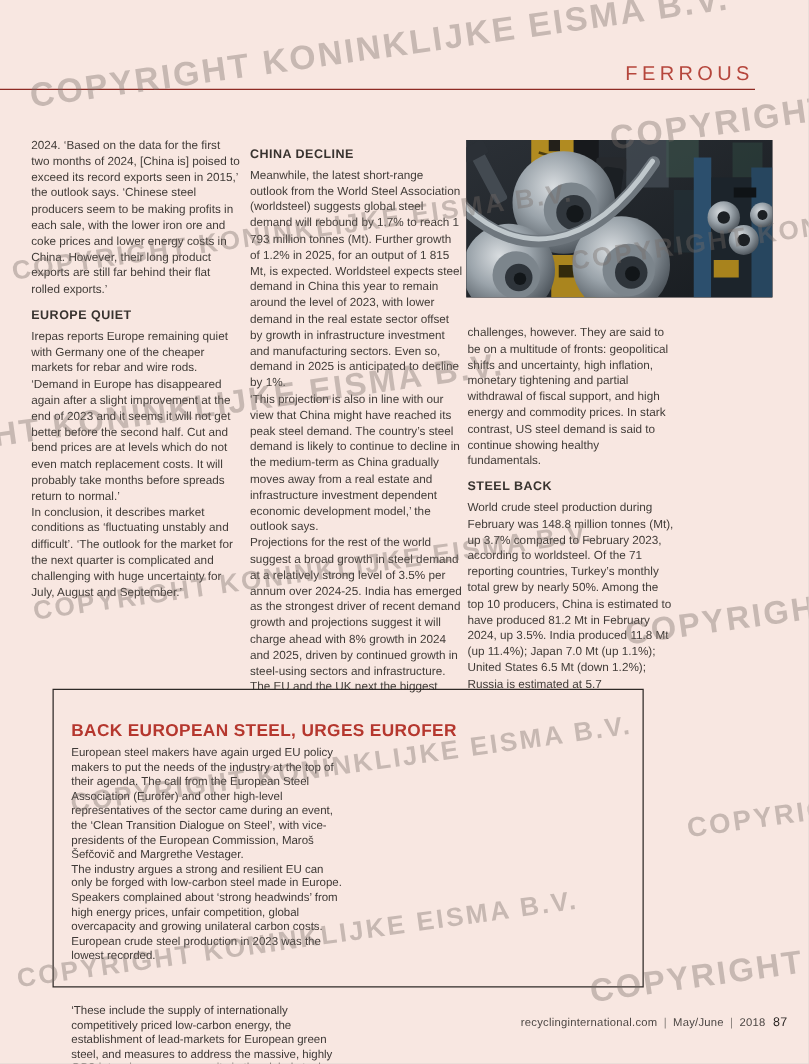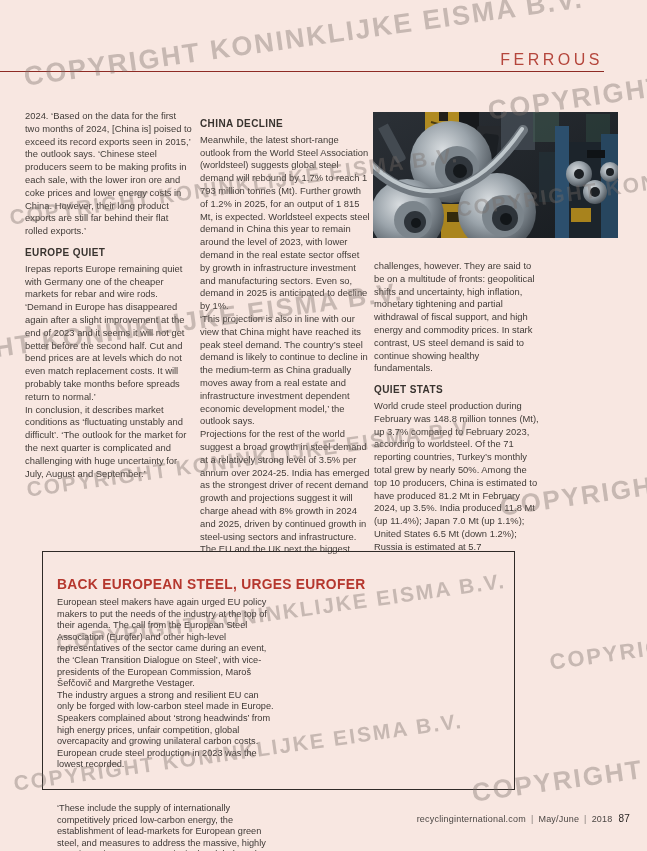--- a/index.html
+++ b/index.html
@@ -167,21 +167,21 @@
   <div class="col" id="col2">
     <h3 class="first">CHINA DECLINE</h3>
     <p>Meanwhile, the latest short-range outlook from the World Steel Association (worldsteel) suggests global steel demand will rebound by 1.7% to reach 1 793 million tonnes (Mt). Further growth of 1.2% in 2025, for an output of 1 815 Mt, is expected. Worldsteel expects steel demand in China this year to remain around the level of 2023, with lower demand in the real estate sector offset by growth in infrastructure investment and manufacturing sectors. Even so, demand in 2025 is anticipated to decline by 1%.</p>
     <p>‘This projection is also in line with our view that China might have reached its peak steel demand. The country’s steel demand is likely to continue to decline in the medium-term as China gradually moves away from a real estate and infrastructure investment dependent economic development model,’ the outlook says.</p>
     <p>Projections for the rest of the world suggest a broad growth in steel demand at a relatively strong level of 3.5% per annum over 2024-25. India has emerged as the strongest driver of recent demand growth and projections suggest it will charge ahead with 8% growth in 2024 and 2025, driven by continued growth in steel-using sectors and infrastructure.</p>
     <p>The EU and the UK next the biggest</p>
   </div>
 
   <div class="col" id="col3">
     <p>challenges, however. They are said to be on a multitude of fronts: geopolitical shifts and uncertainty, high inflation, monetary tightening and partial withdrawal of fiscal support, and high energy and commodity prices. In stark contrast, US steel demand is said to continue showing healthy fundamentals.</p>
-    <h3>QUIET STATS</h3>
+    <h3>STEEL BACK</h3>
     <p>World crude steel production during February was 148.8 million tonnes (Mt), up 3.7% compared to February 2023, according to worldsteel. Of the 71 reporting countries, Turkey’s monthly total grew by nearly 50%. Among the top 10 producers, China is estimated to have produced 81.2 Mt in February 2024, up 3.5%. India produced 11.8 Mt (up 11.4%); Japan 7.0 Mt (up 1.1%); United States 6.5 Mt (down 1.2%); Russia is estimated at 5.7</p>
   </div>
 
   <div class="sidebar-box">
     <h2>BACK EUROPEAN STEEL, URGES EUROFER</h2>
     <div class="box-cols">
       <div class="box-col">
         <p>European steel makers have again urged EU policy makers to put the needs of the industry at the top of their agenda. The call from the European Steel Association (Eurofer) and other high-level representatives of the sector came during an event, the ‘Clean Transition Dialogue on Steel’, with vice-presidents of the European Commission, Maroš Šefčovič and Margrethe Vestager.</p>
         <p>The industry argues a strong and resilient EU can only be forged with low-carbon steel made in Europe. Speakers complained about ‘strong headwinds’ from high energy prices, unfair competition, global overcapacity and growing unilateral carbon costs. European crude steel production in 2023 was the lowest recorded.</p>
       </div>

